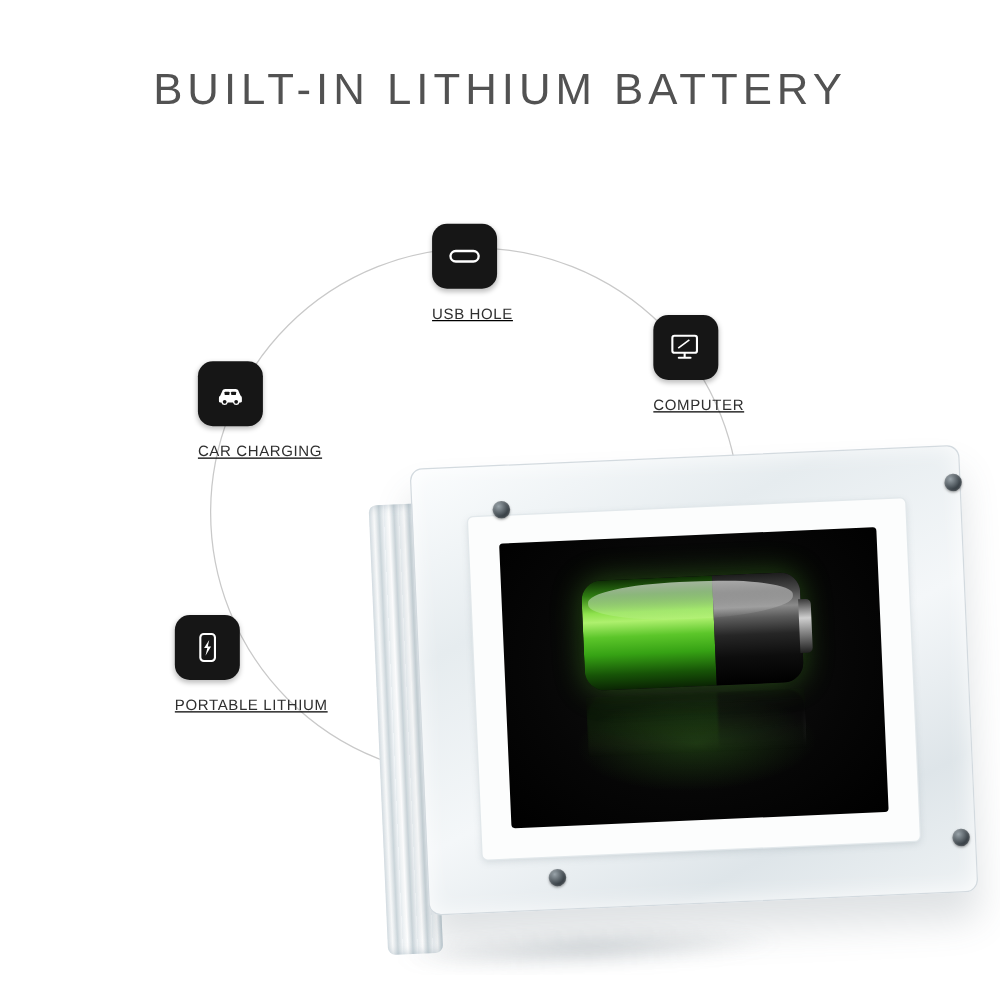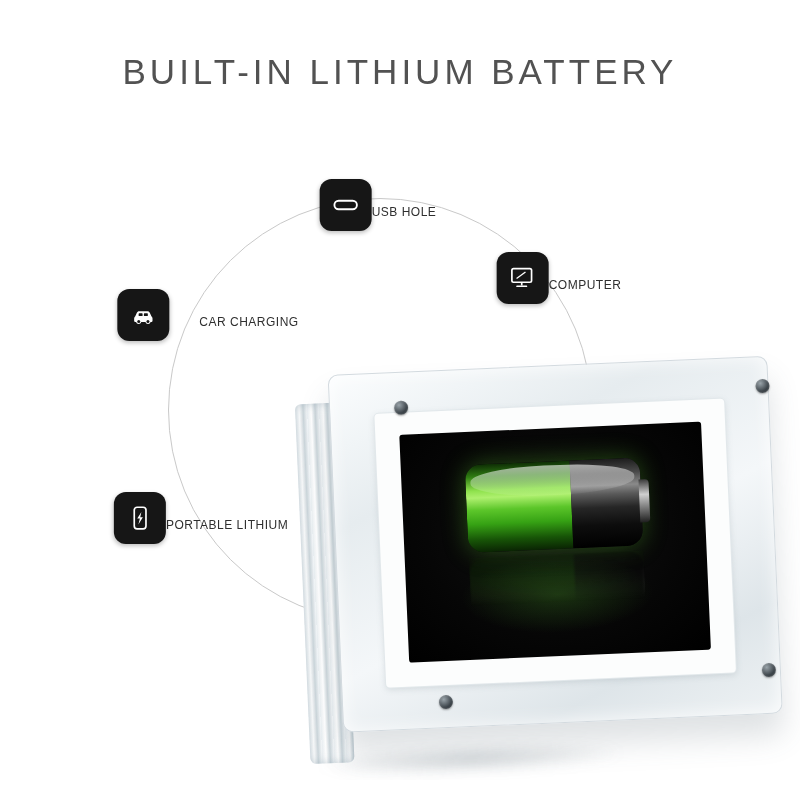--- a/index.html
+++ b/index.html
@@ -12,34 +12,34 @@
     position:absolute;top:52px;left:0;width:100%;text-align:center;
     font-size:35px;font-weight:500;color:#525252;letter-spacing:4px;
   }
   
   .circle{
     position:absolute;left:168px;top:198px;width:422px;height:422px;
     border:1px solid #c9c9c9;border-radius:50%;z-index:0;
   }
   
   .feature{
-    position:absolute;display:flex;flex-direction:row;align-items:center;
-    transform:translateX(-50%);z-index:3;
+    position:absolute;display:flex;flex-direction:column;
+    transform:translateX(-50%);z-index:3;text-decoration:underline;
   }
   .icon-box{
     width:52px;height:52px;background:#161616;border-radius:12px;
     display:flex;align-items:center;justify-content:center;
     box-shadow:0 2px 4px rgba(0,0,0,0.25);
   }
   .feature-label{
     margin-top:13px;font-size:12px;color:#2f2f2f;letter-spacing:0.5px;white-space:nowrap;
   }
   .f-usb{left:378px;top:179px;}
   .f-computer{left:559px;top:252px;}
-  .f-car{left:208px;top:289px;gap:30px;}
+  .f-car{left:208px;top:289px;}
   .f-portable{left:201px;top:492px;}
   
   .product{position:absolute;left:296px;top:362px;width:482px;height:402px;
     transform:rotate(-2.5deg);z-index:1;}
   .product-shadow{
     position:absolute;left:10px;bottom:-6px;width:65%;height:28px;
     background:radial-gradient(ellipse,rgba(95,110,120,0.30),transparent 70%);
     filter:blur(6px);
   }
   .frame-side{

